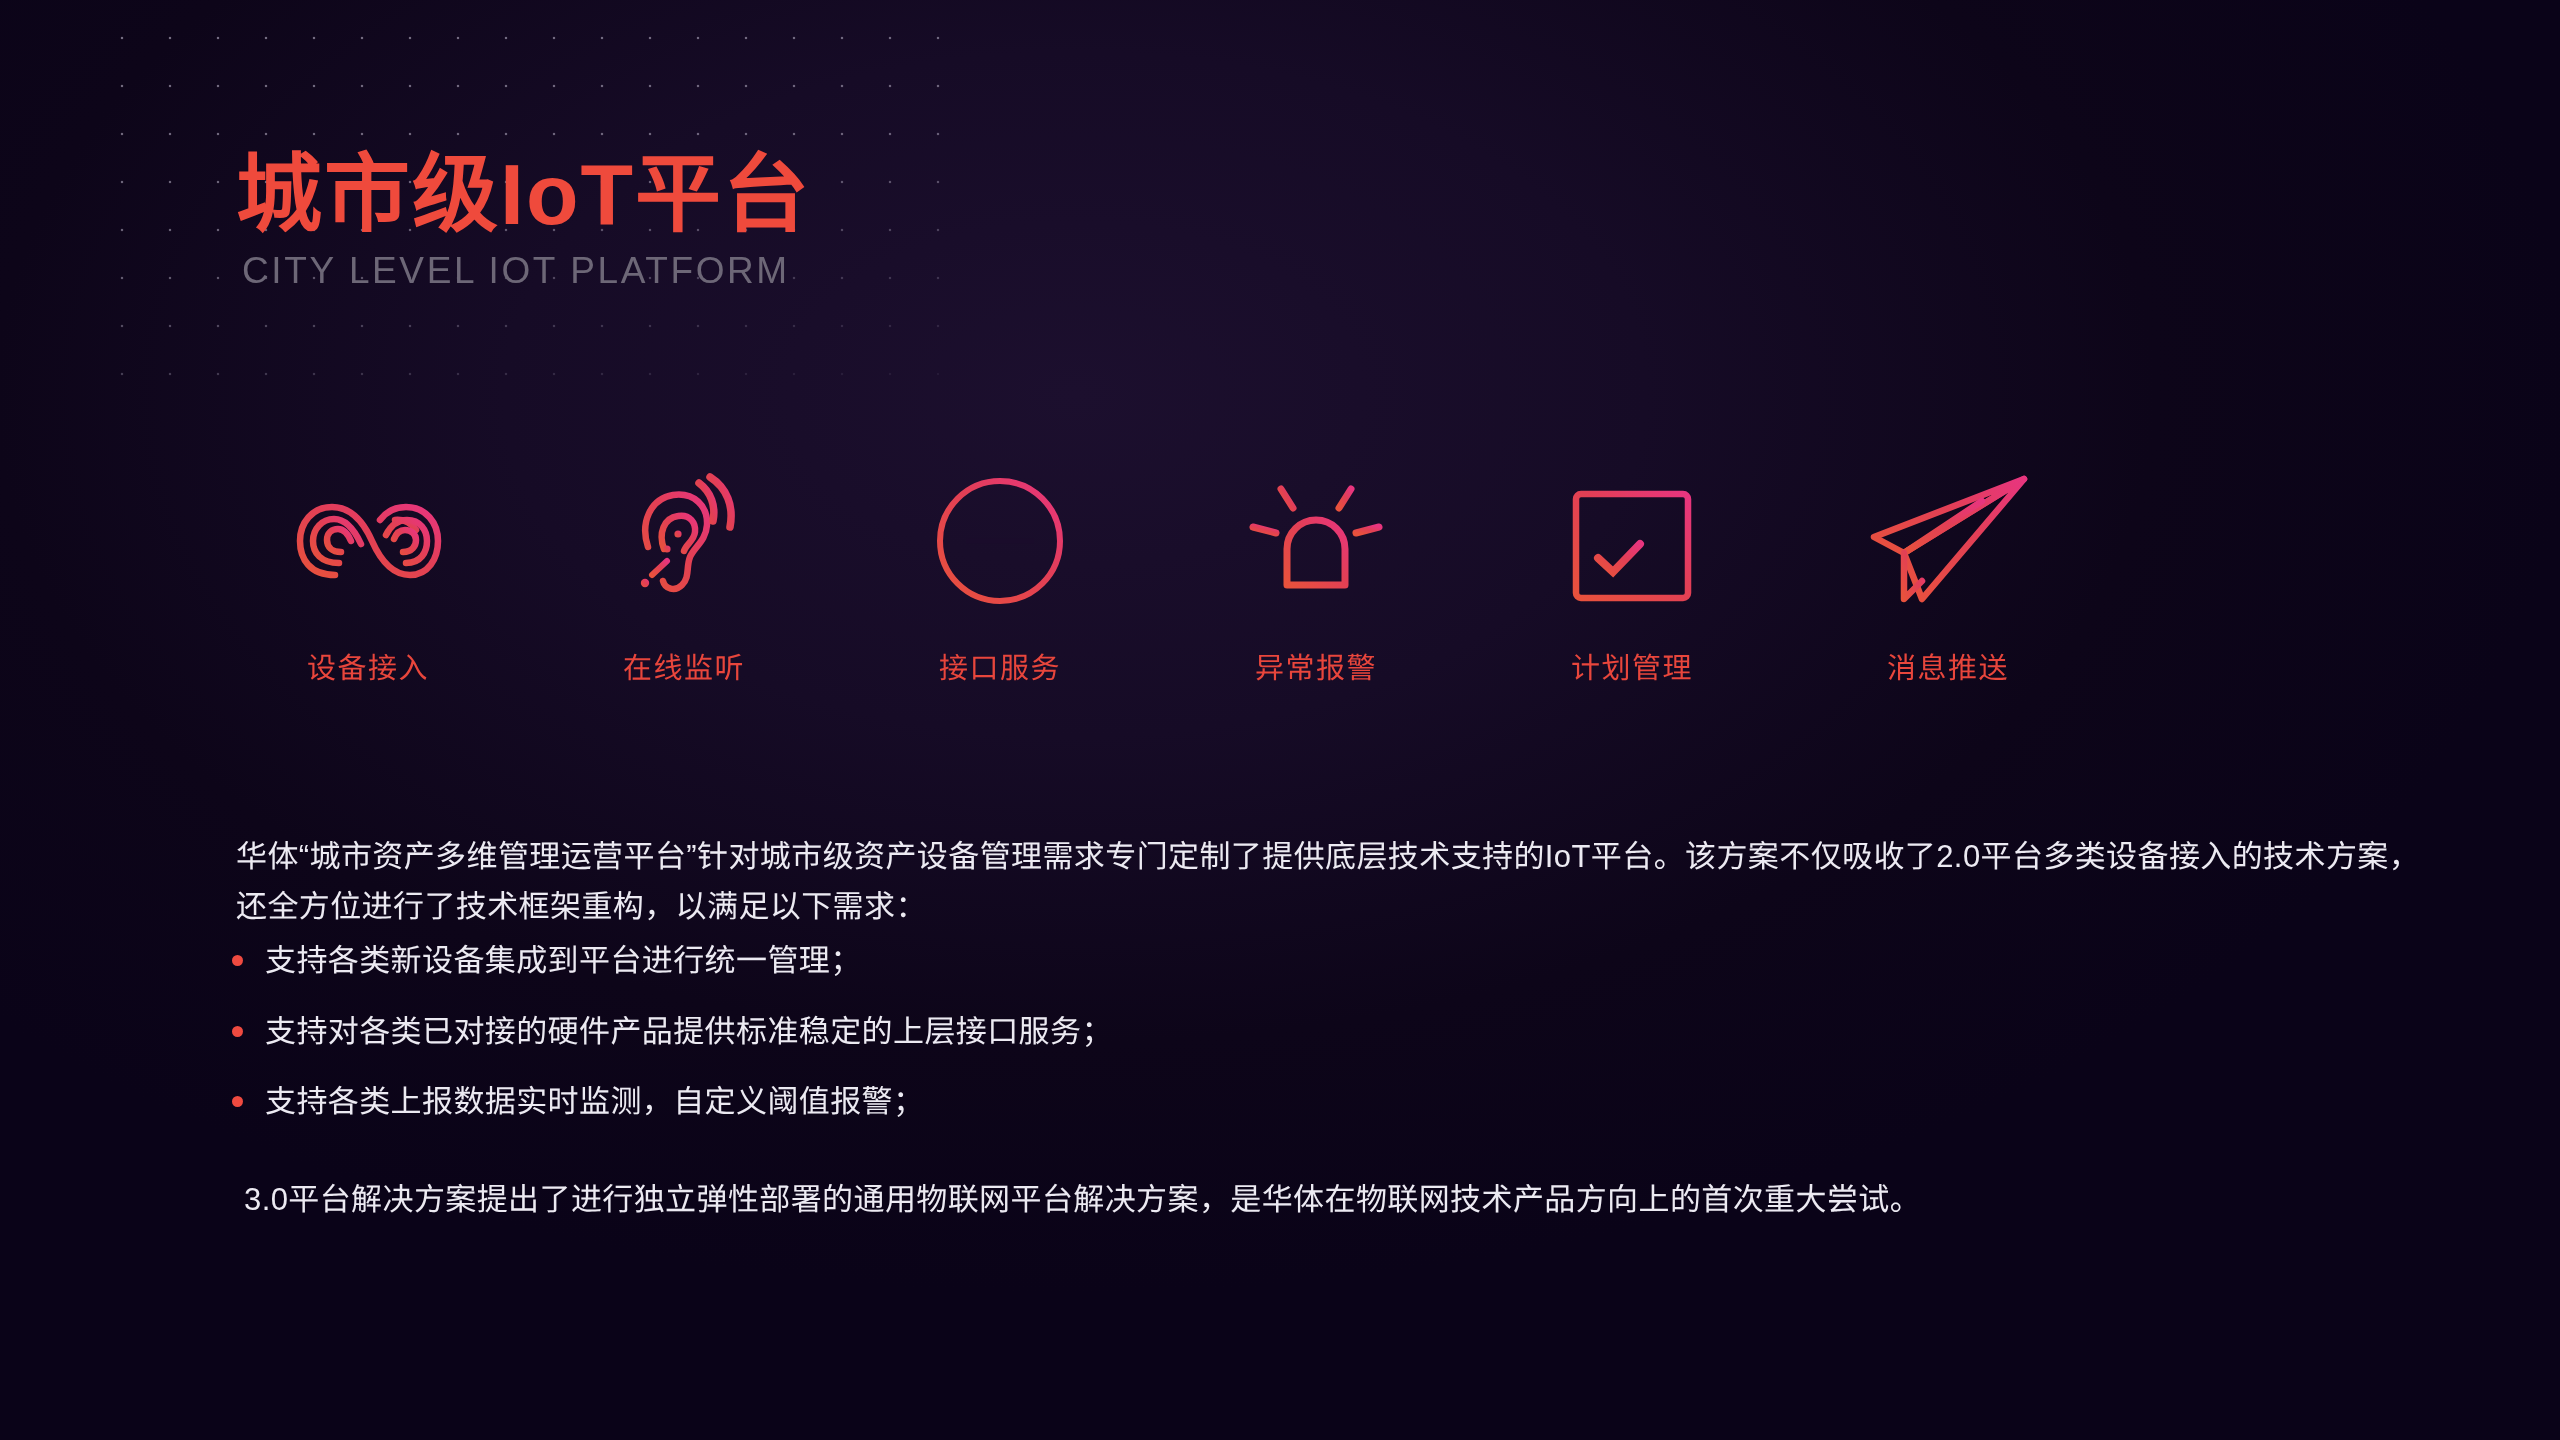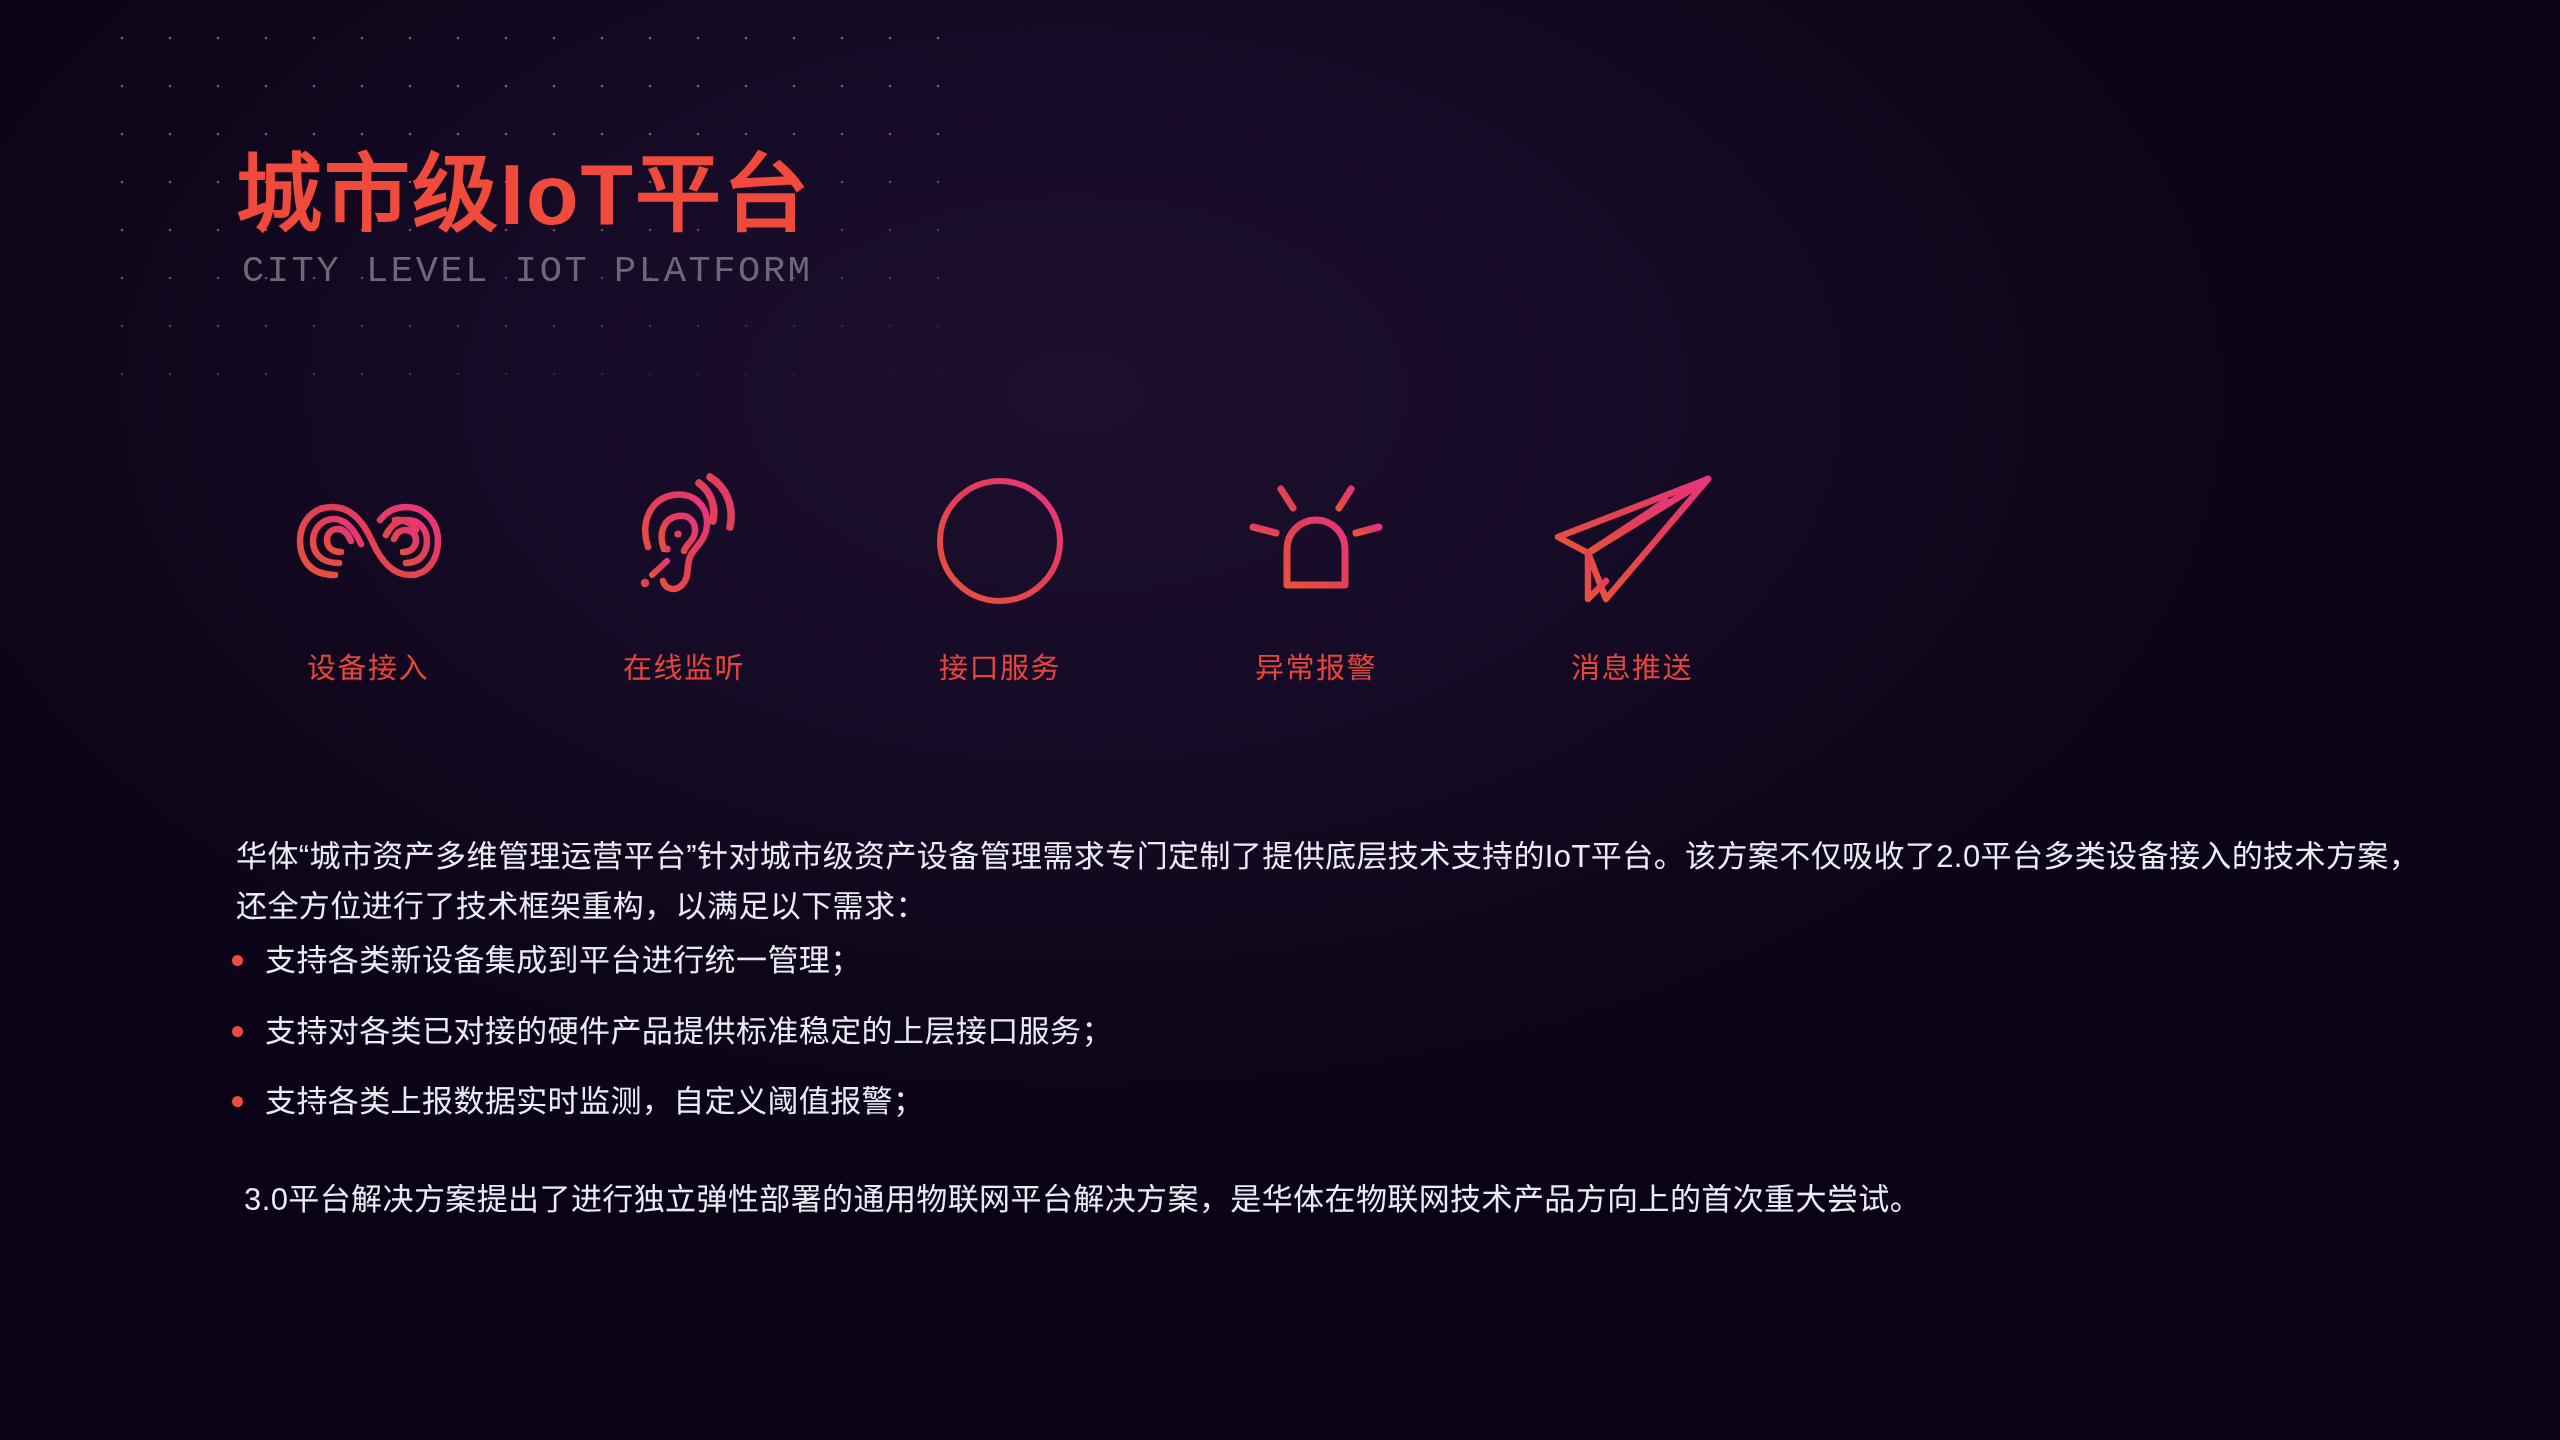--- a/index.html
+++ b/index.html
@@ -51,21 +51,20 @@
     white-space: nowrap;
   }
   #title-en {
     margin: 10px 0 0 6px;
     font-size: 37px;
     font-weight: 400;
     letter-spacing: 2.6px;
     line-height: 1.1;
     color: #6d6777;
     white-space: nowrap;
-    font-family: Liberation Mono, monospace;
   }
 
   
   #features {
     position: absolute;
     left: 210px;
     top: 466px;
     width: 1900px;
     display: flex;
     justify-content: flex-start;
@@ -244,20 +243,43 @@
             <path d="M10 54 L33 60"></path>
             <path d="M136 54 L113 60"></path>
             <path d="M44 112 L44 76 A29 29 0 0 1 102 76 L102 112 Z" stroke-linejoin="round"></path>
             <path d="M34 124 L112 124" stroke-width="9"></path>
           </g>
         </svg>
       </div>
       <div class="feature-label">异常报警</div>
     </div>
 
+    <div class="feature">
+      <div class="feature-icon">
+        <svg width="128" height="134" viewBox="0 0 128 134">
+          <defs>
+            <linearGradient id="g5" x1="0" y1="1" x2="1" y2="0">
+              <stop offset="0%" stop-color="#e8523c"></stop>
+              <stop offset="55%" stop-color="#e23f55"></stop>
+              <stop offset="100%" stop-color="#e8357f"></stop>
+            </linearGradient>
+          </defs>
+          <g stroke="url(#g5)" stroke-width="6.5" stroke-linecap="round" fill="none">
+            <rect x="8" y="20" width="112" height="104" rx="5"></rect>
+            <path d="M8 52 L120 52" stroke-width="8"></path>
+            <path d="M33 4 L33 32"></path>
+            <path d="M95 4 L95 32"></path>
+            <path d="M30 84 L45 98 L72 70" stroke-width="8"></path>
+            <path d="M84 76 L112 76" stroke-width="8"></path>
+            <path d="M84 97 L112 97" stroke-width="8"></path>
+          </g>
+        </svg>
+      </div>
+      <div class="feature-label">计划管理</div>
+    </div>
 
     <div class="feature">
       <div class="feature-icon">
         <svg width="164" height="136" viewBox="0 0 164 136">
           <defs>
             <linearGradient id="g6" x1="0" y1="1" x2="1" y2="0">
               <stop offset="0%" stop-color="#e8523c"></stop>
               <stop offset="55%" stop-color="#e23f55"></stop>
               <stop offset="100%" stop-color="#e8357f"></stop>
             </linearGradient>

